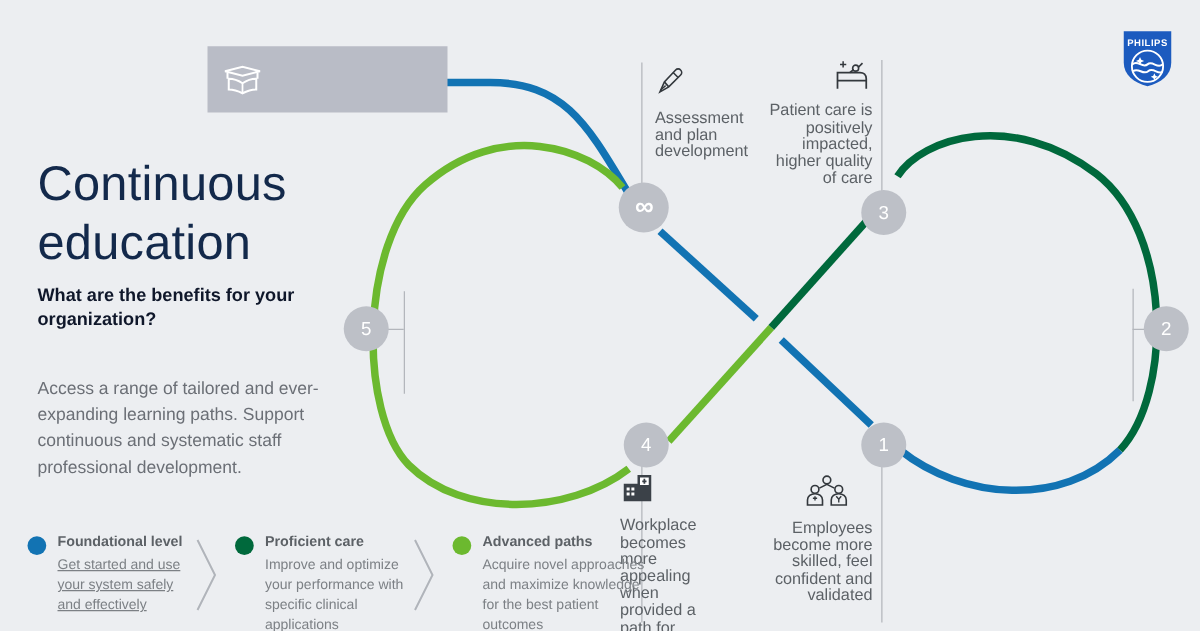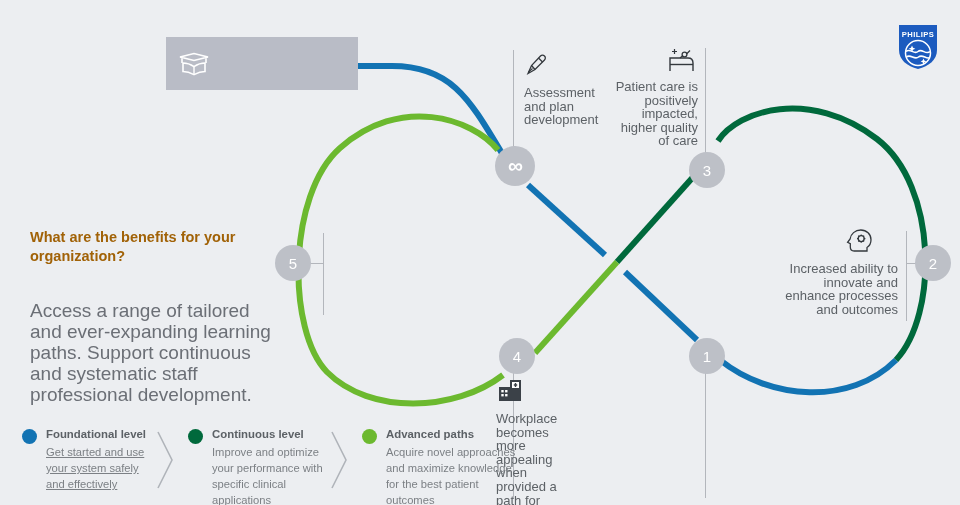--- a/index.html
+++ b/index.html
@@ -12,25 +12,25 @@
   #stage{position:absolute;left:0;top:0;width:960px;height:505px;}
 
   
   .title{
     position:absolute;left:30px;top:124px;width:300px;
     font-size:39px;line-height:47px;color:#13294b;
     font-weight:400;letter-spacing:.2px;
   }
   .subtitle{
     position:absolute;left:30px;top:228px;width:230px;
-    font-size:14.5px;line-height:19px;font-weight:bold;color:#a16207;
+    font-size:14.5px;line-height:19px;font-weight:bold;color:#0f172a;
   }
   .bodytext{
     position:absolute;left:30px;top:300px;width:245px;
-    font-size:19px;line-height:21px;color:#6b6f76;
+    font-size:14px;line-height:21px;color:#6b6f76;
   }
 
   
   .callout{
     position:absolute;left:166px;top:37px;width:192px;height:53px;
     background:#b9bcc6;color:#ffffff;
     display:flex;align-items:center;
   }
   .callout .cico{width:56px;display:flex;justify-content:center;align-items:center;}
   .callout .ctext{font-size:10.6px;line-height:13.4px;font-weight:bold;padding-right:6px;}
@@ -92,20 +92,21 @@
       <svg width="32" height="24" viewBox="0 0 32 24">
         <path d="M2 5 L16 1.5 L30 5 L16 8.5 Z" fill="none" stroke="#fff" stroke-width="1.6"></path>
         <path d="M4 6.2 V11" stroke="#fff" stroke-width="1.6" fill="none"></path>
         <path d="M28 6.2 V11" stroke="#fff" stroke-width="1.6" fill="none"></path>
         <path d="M5 11 C9 11 13 12.6 16 14.6 C19 12.6 23 11 27 11 L27 19.5 C23 19.5 19 21 16 22.6 C13 21 9 19.5 5 19.5 Z" fill="none" stroke="#fff" stroke-width="1.6"></path>
         <path d="M16 14.6 V22.6" stroke="#fff" stroke-width="1.4" fill="none"></path>
       </svg>
     </span>
   </div>
 
+  <div class="title">Continuous education</div>
   <div class="subtitle">What are the benefits for your organization?</div>
   <div class="bodytext">Access a range of tailored and ever-expanding learning paths. Support continuous and systematic staff professional development.</div>
 
   <div class="vline" style="left:513px;top:50px;height:108px;"></div>
   <div class="node inf" style="left:495px;top:146px;">
     <span>∞</span>
   </div>
   <div class="lbl" style="left:524px;top:52px;width:78px;">
     <div class="licon">
       <svg width="26" height="26" viewBox="0 0 26 26">
@@ -135,35 +136,40 @@
       </svg>
     </div>
     <div class="ltxt">Patient care is positively impacted, higher quality of care</div>
   </div>
 
   <div class="vline" style="left:906px;top:231px;height:90px;"></div>
   <div class="hline" style="left:906px;top:263px;width:16px;"></div>
   <div class="node" style="left:915px;top:245px;">
     <span>2</span>
   </div>
-  <div class="lbl" style="left:784px;top:228px;width:114px;text-align:right;">
-    <div class="licon" style="text-align:right;padding-right:26px;">
-      <svg width="26" height="26" viewBox="0 0 26 26">
-        <path d="M21 23 V19.5 C23.4 18 25 15 25 11.8 C25 6.3 20.6 2 14.8 2 C9.2 2 4.6 6 4.1 11 L1.6 14.3 L4.3 15.7 V19 C4.3 21.2 5.9 23 8.2 23 Z" fill="none" stroke="#33383d" stroke-width="1.3"></path>
-        <circle cx="15.2" cy="10.6" r="3" fill="none" stroke="#33383d" stroke-width="1.3"></circle>
-        <path d="M15.2 6.4 V8.1 M15.2 13.1 V14.8 M11 10.6 H12.7 M17.7 10.6 H19.4
-                 M12.3 7.7 L13.4 8.8 M17 12.4 L18.1 13.5 M18.1 7.7 L17 8.8 M13.4 12.4 L12.3 13.5" stroke="#33383d" stroke-width="1.1" fill="none"></path>
-      </svg>
-    </div>
-    <div class="ltxt">Increased ability to innovate and enhance processes and outcomes</div>
-  </div>
 
   <div class="vline" style="left:705px;top:368px;height:130px;"></div>
   <div class="node" style="left:689px;top:338px;">
     <span>1</span>
+  </div>
+  <div class="lbl" style="left:618px;top:380px;width:80px;text-align:right;">
+    <div class="licon" style="text-align:left;padding-left:24px;">
+      <svg width="40" height="26" viewBox="0 0 40 26">
+        <circle cx="19.5" cy="4" r="3.1" fill="none" stroke="#33383d" stroke-width="1.3"></circle>
+        <path d="M13.5 10.5 L19.5 7.5 L25.5 10.5" fill="none" stroke="#33383d" stroke-width="1.3"></path>
+        <circle cx="10" cy="11.5" r="3.1" fill="none" stroke="#33383d" stroke-width="1.3"></circle>
+        <path d="M4 24 V20 C4 17 6.7 15 10 15 C13.3 15 16 17 16 20 V24 Z" fill="none" stroke="#33383d" stroke-width="1.3"></path>
+        <path d="M8.3 18.6 H11.7 M10 16.9 V20.3" stroke="#33383d" stroke-width="1.1" fill="none"></path>
+        <circle cx="29" cy="11.5" r="3.1" fill="none" stroke="#33383d" stroke-width="1.3"></circle>
+        <path d="M23 24 V20 C23 17 25.7 15 29 15 C32.3 15 35 17 35 20 V24 Z" fill="none" stroke="#33383d" stroke-width="1.3"></path>
+        <path d="M27 17 L29 19.4 L31 17" stroke="#33383d" stroke-width="1.1" fill="none"></path>
+        <path d="M29 19.4 V22" stroke="#33383d" stroke-width="1.1" fill="none"></path>
+      </svg>
+    </div>
+    <div class="ltxt">Employees become more skilled, feel confident and validated</div>
   </div>
 
   <div class="vline" style="left:513px;top:368px;height:130px;"></div>
   <div class="node" style="left:499px;top:338px;">
     <span>4</span>
   </div>
   <div class="lbl" style="left:496px;top:378px;width:82px;">
     <div class="licon">
       <svg width="28" height="26" viewBox="0 0 28 26">
         <path d="M14 2 H25 V23 H3 V9 H14 Z" fill="#3b4148"></path>
@@ -191,21 +197,21 @@
       <span class="lgtitle">Foundational level</span>
       <span class="lgdesc" style="width:102px;text-decoration:underline;">Get started and use your system safely and effectively</span>
     </div>
 
     <svg class="lgcol" style="left:130px;top:2px;width:26px;height:60px;" viewBox="0 0 26 60">
       <path d="M6 2 L20 30 L6 58" fill="none" stroke="#b0b4ba" stroke-width="1.6"></path>
     </svg>
 
     <div class="lgcol" style="left:166px;width:150px;">
       <span class="lgdot" style="background:#00693c;"></span>
-      <span class="lgtitle">Continuous level</span>
+      <span class="lgtitle">Proficient care</span>
       <span class="lgdesc" style="width:125px;">Improve and optimize your performance with specific clinical applications</span>
     </div>
 
     <svg class="lgcol" style="left:304px;top:2px;width:26px;height:60px;" viewBox="0 0 26 60">
       <path d="M6 2 L20 30 L6 58" fill="none" stroke="#b0b4ba" stroke-width="1.6"></path>
     </svg>
 
     <div class="lgcol" style="left:340px;width:160px;">
       <span class="lgdot" style="background:#6cb92f;"></span>
       <span class="lgtitle">Advanced paths</span>

